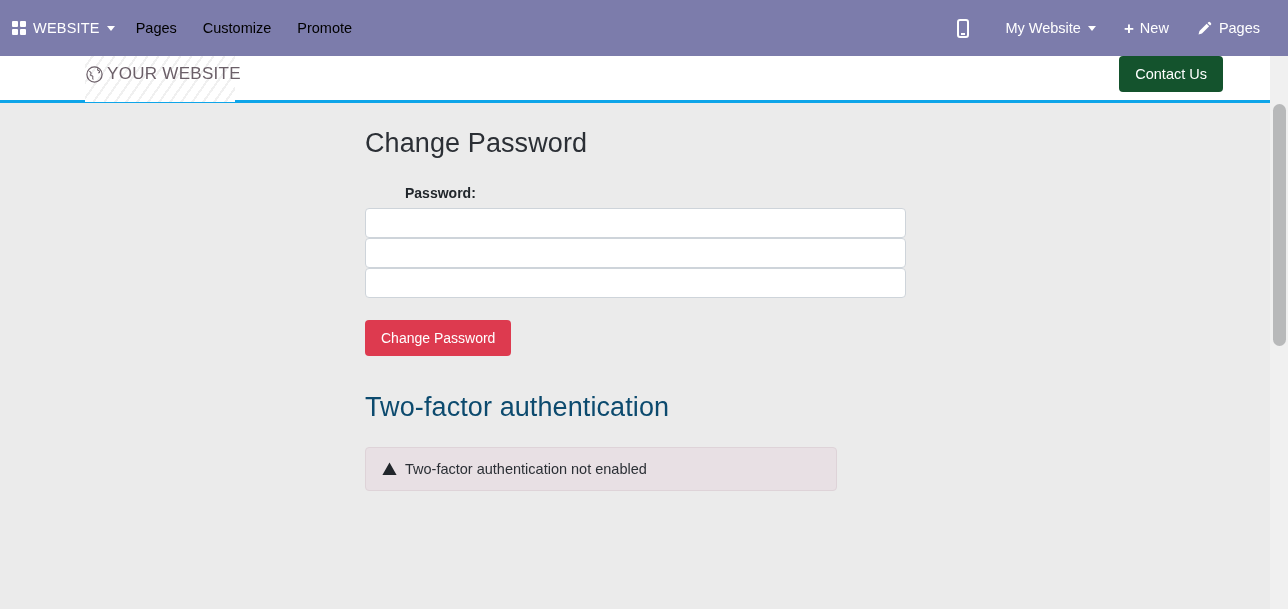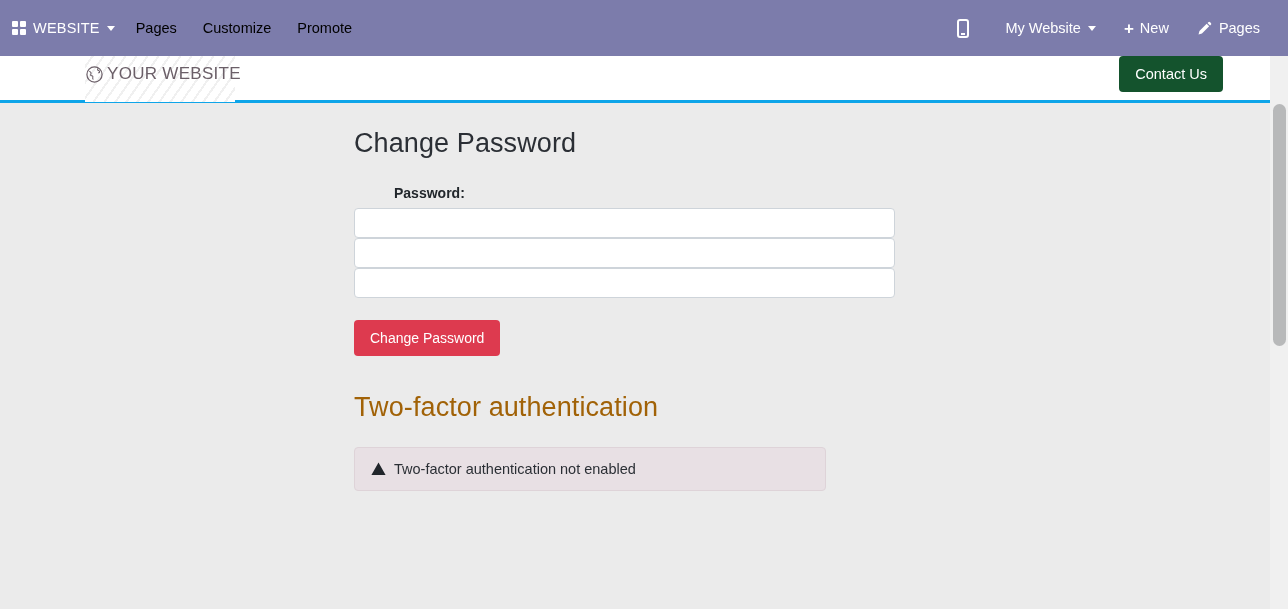--- a/index.html
+++ b/index.html
@@ -127,21 +127,21 @@
   .page-body {
     position: absolute;
     top: 104px; left: 0;
     width: 1270px;
     height: 505px;
     background: #ebebeb;
     overflow: hidden;
   }
   .content {
     position: absolute;
-    left: 354px; top: 0;
+    left: 365px; top: 0;
     width: 545px;
   }
   h1.section-title {
     font-size: 27px;
     font-weight: 400;
     color: #2b2f35;
     margin: 0;
     padding-top: 24px;
     letter-spacing: .1px;
   }
@@ -175,21 +175,21 @@
     height: 36px;
     padding: 0 16px;
     font-size: 14px;
     font-family: "Liberation Sans", sans-serif;
     cursor: pointer;
     white-space: nowrap;
   }
   h2.section-title-2 {
     font-size: 27px;
     font-weight: 400;
-    color: #a16207;
+    color: #0c4a6e;
     margin: 0;
     padding-top: 36px;
     letter-spacing: .1px;
   }
   .alert-box {
     margin-top: 24px;
     width: 472px;
     background: #e8e0e4;
     border: 1px solid #ded3d8;
     border-radius: 4px;

